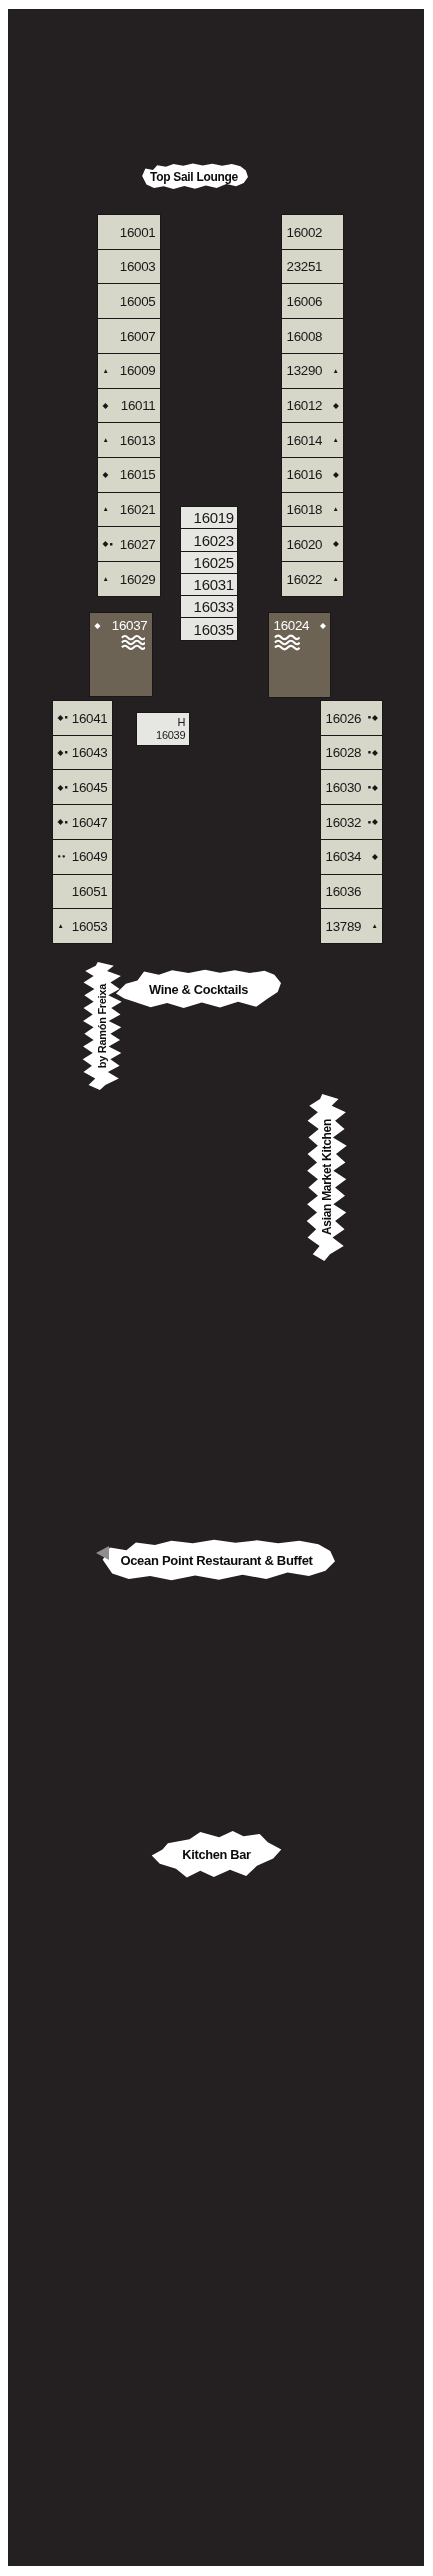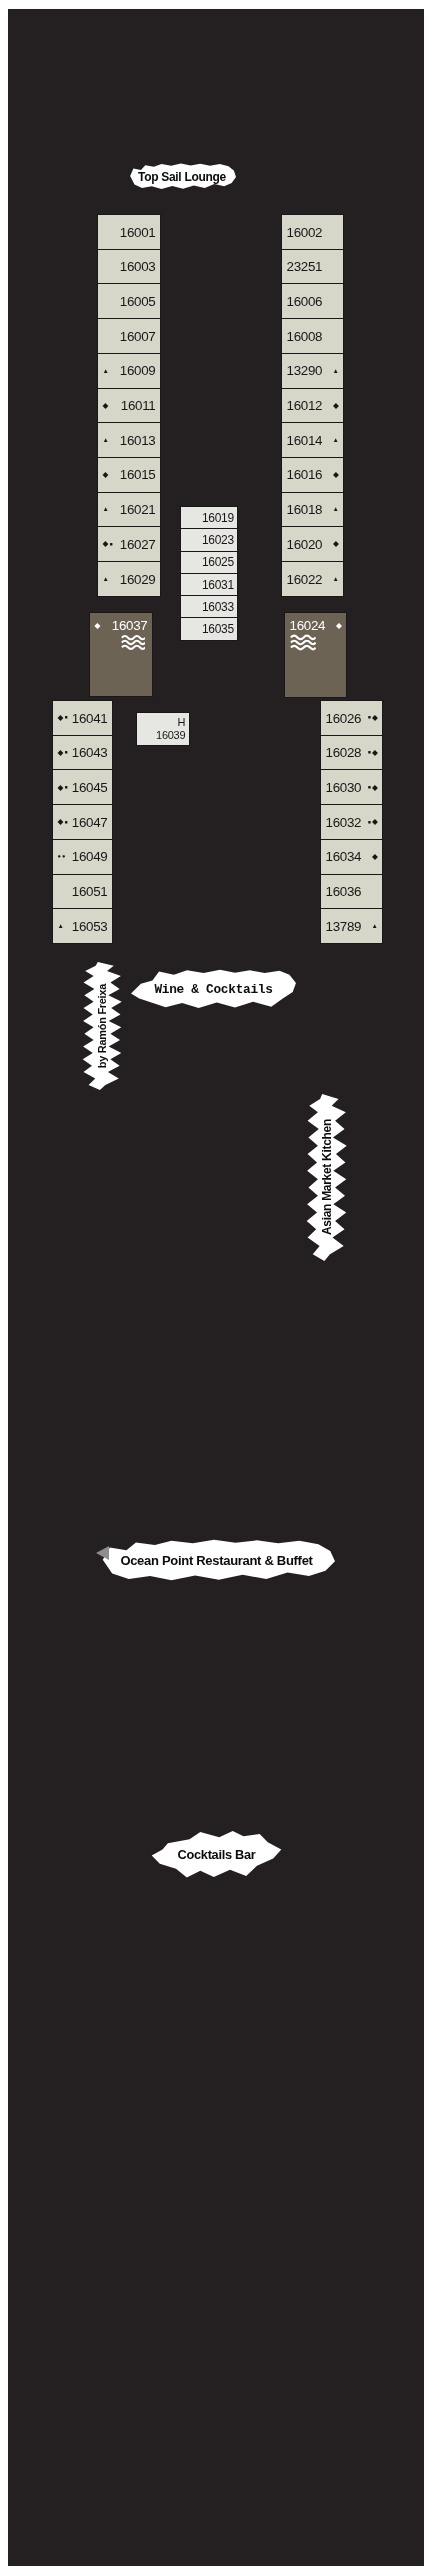--- a/index.html
+++ b/index.html
@@ -18,37 +18,37 @@
   #col-upper-right{left:281px;top:214px;width:63px;}
   #col-middle     {left:180px;top:506px;width:58px;}
   #col-lower-left {left:52px;top:700px;width:61px;}
   #col-lower-right{left:320px;top:700px;width:63px;}
   .cabin{
     box-sizing:border-box;height:36px;border:1.3px solid #1b1718;
     background:var(--cabin,#d7d7c9);display:flex;align-items:center;gap:3.2px;
     padding:0 4.5px;font-size:13.4px;letter-spacing:-0.3px;color:#1a1617;
   }
   .cabin + .cabin{margin-top:-1.3px;}
-  #col-middle .cabin{height:23.6px;font-size:12px;background:var(--cabin-light,#e6e6e2);padding:0 3.2px;}
+  #col-middle .cabin{height:23.6px;font-size:15px;background:var(--cabin-light,#e6e6e2);padding:0 3.2px;}
   .num-right .num{margin-left:auto;}
   .icons{display:flex;align-items:center;gap:1.3px;}
   .push-right{margin-left:auto;}
   .ic{line-height:1;color:#1a1617;}
   .ic-triangle{font-size:6.4px;}
   .ic-diamond{font-size:7.7px;}
   .ic-square{font-size:5.1px;}
   .ic-dot{font-size:5.7px;}
   
   .suite{
     position:absolute;box-sizing:border-box;border:1.3px solid #1b1718;
     background:var(--suite,#6d6355);color:#ffffff;padding:5.1px 4.5px 0 4.5px;
     font-size:13.4px;letter-spacing:-0.3px;
   }
   #suite-port{left:89px;top:612px;width:64px;height:85px;}
-  #suite-starboard{left:284px;top:612px;width:63px;height:86px;}
+  #suite-starboard{left:268px;top:612px;width:63px;height:86px;}
   .suite-row{display:flex;align-items:center;gap:3.2px;}
   .suite .ic{color:#ffffff;}
   .waves{display:flex;margin-top:1.3px;}
   .waves.right{justify-content:flex-end;padding-right:2.6px;}
   .waves.left{justify-content:flex-start;padding-left:0.6px;}
   .wsvg path{stroke:#ffffff;stroke-width:3.4;fill:none;}
   
   #hbox{
     position:absolute;left:136px;top:712px;width:54px;height:34px;
     box-sizing:border-box;border:1.3px solid #1b1718;background:var(--cabin-light,#e6e6e2);
@@ -58,22 +58,22 @@
   
   .blob{
     position:absolute;background:var(--label-bg,#ffffff);color:#0d0b0c;
     display:flex;align-items:center;justify-content:center;
     font-weight:700;letter-spacing:-0.3px;white-space:nowrap;
   }
   .jagH{clip-path:polygon(2% 48%,5% 20%,12% 26%,16% 8%,24% 14%,31% 4%,40% 10%,49% 2%,58% 9%,67% 3%,76% 10%,85% 4%,93% 12%,98% 28%,100% 52%,96% 74%,89% 86%,80% 78%,71% 93%,61% 83%,51% 95%,41% 85%,31% 96%,22% 86%,13% 93%,6% 80%);}
   .jagTip{clip-path:polygon(0% 60%,6% 36%,13% 28%,17% 6%,26% 14%,34% 3%,44% 10%,54% 2%,63% 9%,72% 3%,81% 10%,90% 4%,96% 14%,100% 34%,98% 56%,92% 72%,85% 92%,74% 80%,63% 94%,52% 82%,41% 95%,31% 83%,21% 93%,11% 80%,5% 72%);}
   .jagPan{clip-path:polygon(14% 28%,30% 20%,38% 6%,52% 16%,62% 4%,70% 14%,82% 10%,88% 26%,98% 40%,92% 58%,80% 72%,72% 92%,60% 80%,48% 94%,38% 82%,28% 95%,20% 78%,8% 68%,2% 52%,10% 40%);}
   .jagV{clip-path:polygon(40% 0%,78% 3%,62% 7%,95% 11%,70% 16%,92% 21%,65% 26%,97% 31%,72% 36%,94% 41%,66% 46%,96% 51%,70% 56%,93% 61%,66% 66%,96% 71%,70% 76%,92% 81%,64% 86%,90% 91%,58% 96%,45% 100%,18% 96%,34% 91%,6% 86%,26% 81%,4% 76%,28% 71%,5% 66%,30% 61%,8% 56%,30% 51%,5% 46%,28% 41%,6% 36%,30% 31%,8% 26%,32% 21%,6% 16%,30% 11%,10% 7%,35% 3%);}
-  #blob-topsail {left:128px;top:163px;width:108px;height:27px;font-size:12px;text-align:right;}
-  #blob-wine    {left:131px;top:969px;width:165px;height:41px;font-size:12.8px;font-family:Liberation Mono, monospace;}
+  #blob-topsail {left:140px;top:163px;width:108px;height:27px;font-size:12px;text-align:right;}
+  #blob-wine    {left:116px;top:969px;width:165px;height:41px;font-size:12.8px;}
   #blob-ramon   {left:81px;top:962px;width:42px;height:128px;font-size:11px;}
   #blob-asian   {left:305px;top:1094px;width:43px;height:167px;font-size:12px;}
   #blob-ocean   {left:98px;top:1539px;width:237px;height:43px;font-size:13px;}
   #blob-panorama{left:149px;top:1829px;width:135px;height:51px;font-size:12.8px;}
   .vtext{writing-mode:vertical-rl;transform:rotate(180deg);}
   #ocean-arrow{
     position:absolute;left:96px;top:1546px;width:0;height:0;z-index:3;
     border-top:7px solid transparent;border-bottom:7px solid transparent;
     border-right:13.4px solid #8e8e8e;
   }
@@ -352,15 +352,15 @@
   <span>Wine &amp; Cocktails</span>
 </div>
 <div class="blob jagV" id="blob-asian">
   <span class="vtext">Asian Market Kitchen</span>
 </div>
 <div id="ocean-arrow"></div>
 <div class="blob jagH" id="blob-ocean">
   <span>Ocean Point Restaurant &amp; Buffet</span>
 </div>
 <div class="blob jagPan" id="blob-panorama">
-  <span>Cocktails Bar</span>
+  <span>Kitchen Bar</span>
 </div>
 
 
 </body></html>

